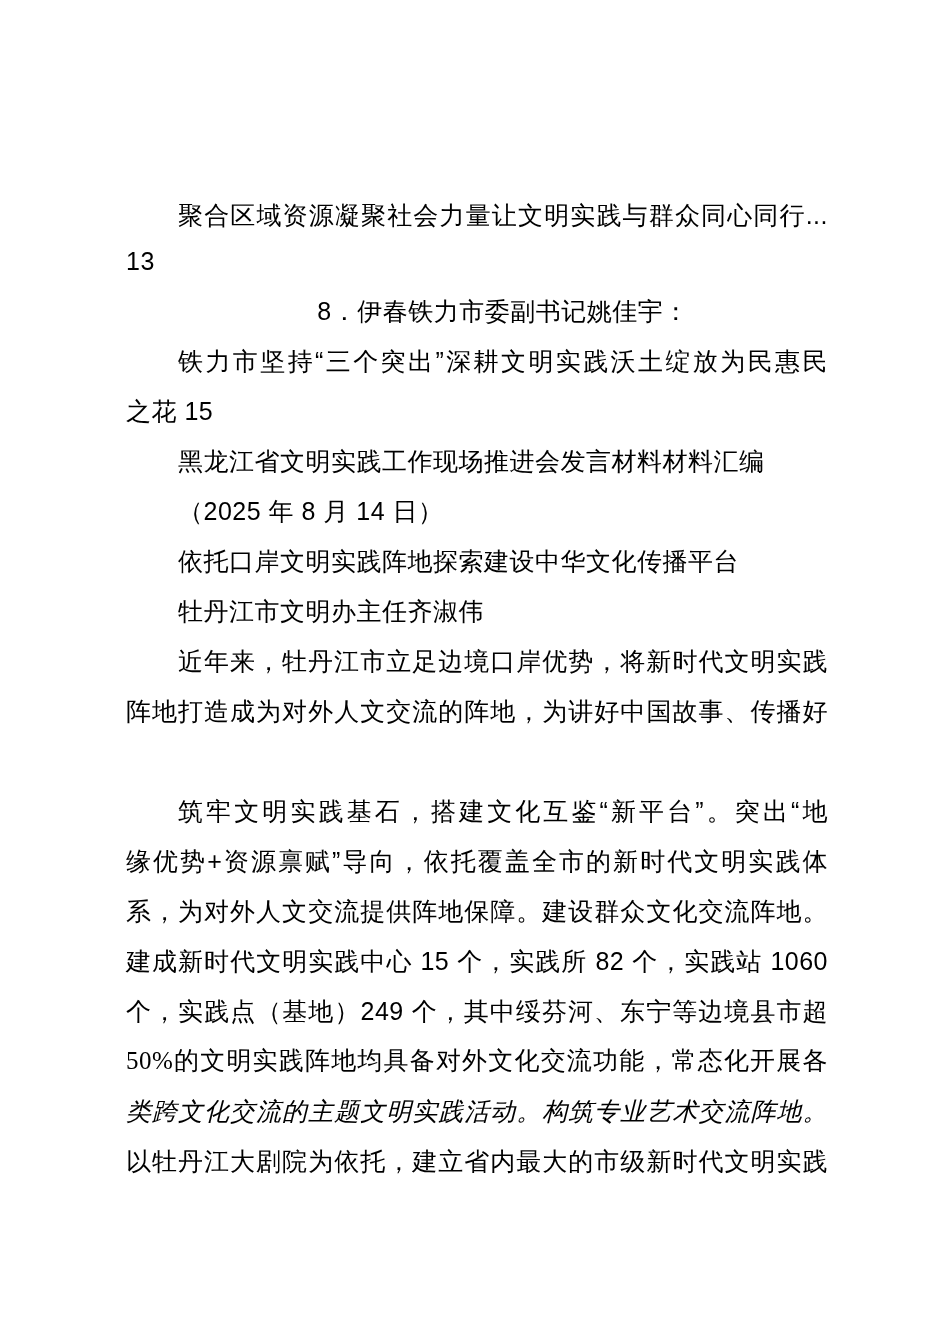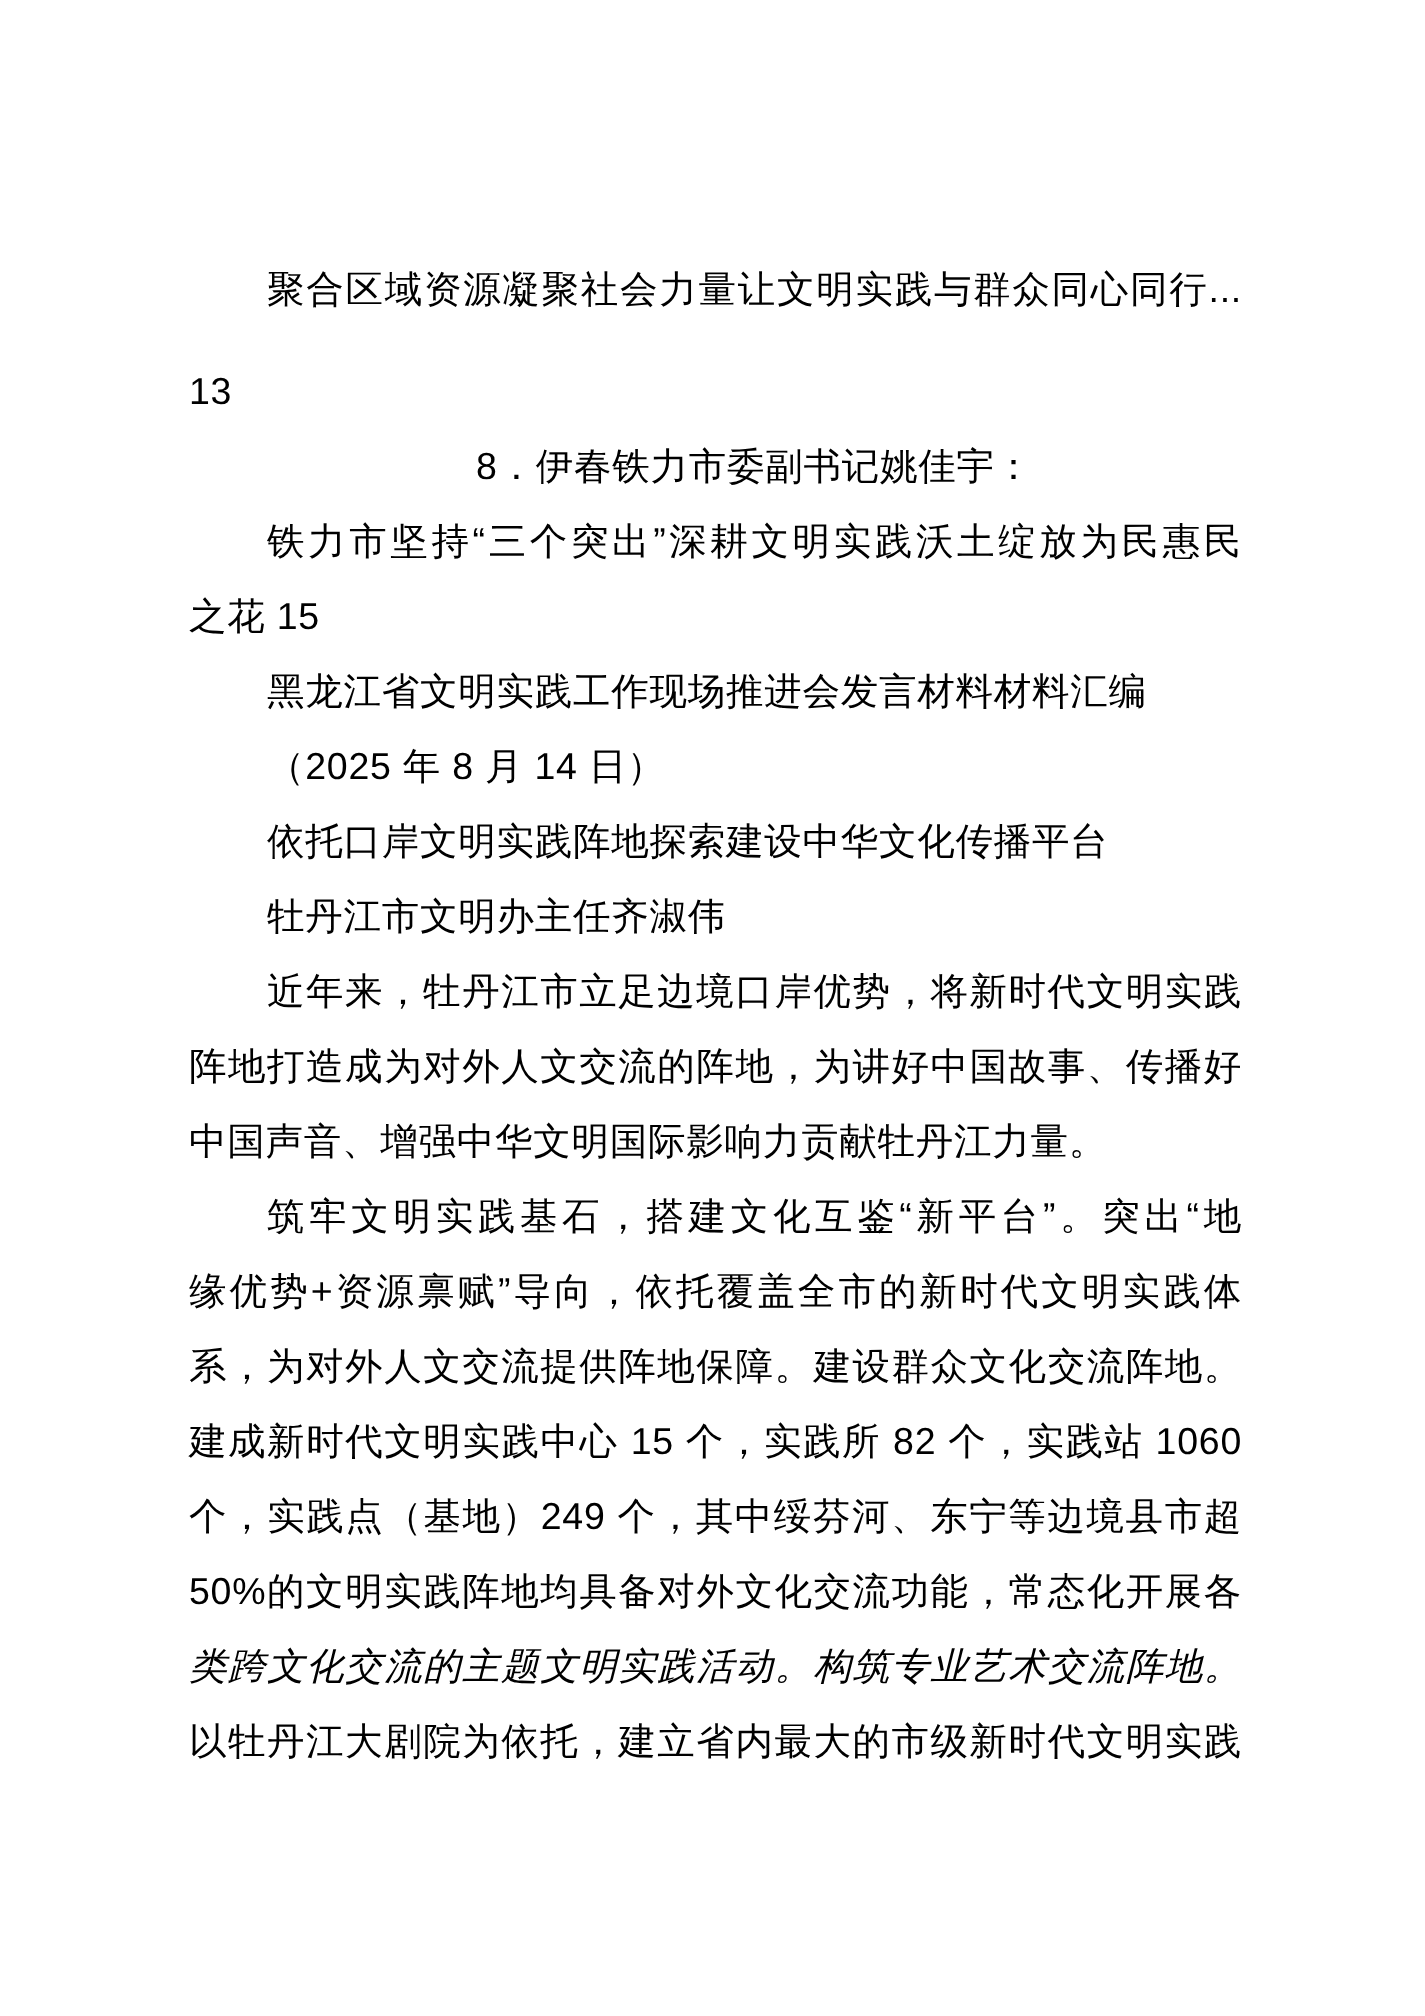--- a/index.html
+++ b/index.html
@@ -36,33 +36,32 @@
   .text-line.justify {
     white-space: normal;
     text-align: justify;
     text-align-last: justify;
   }
 </style>
 </head>
 <body>
 
 <div class="page">
-    <div class="text-line indent justify" style="top: 168px;">聚合区域资源凝聚社会力量让文明实践与群众同心同行...</div>
+    <div class="text-line indent justify" style="top: 190px;">聚合区域资源凝聚社会力量让文明实践与群众同心同行...</div>
     <div class="text-line" style="top: 236px;">13</div>
     <div class="text-line indent" style="top: 286px; text-align: center;">8．伊春铁力市委副书记姚佳宇：</div>
     <div class="text-line indent justify" style="top: 336px;">铁力市坚持“三个突出”深耕文明实践沃土绽放为民惠民</div>
     <div class="text-line" style="top: 386px;">之花 15</div>
     <div class="text-line indent" style="top: 436px;">黑龙江省文明实践工作现场推进会发言材料材料汇编</div>
     <div class="text-line indent" style="top: 486px;">（2025 年 8 月 14 日）</div>
     <div class="text-line indent" style="top: 536px;">依托口岸文明实践阵地探索建设中华文化传播平台</div>
     <div class="text-line indent" style="top: 586px;">牡丹江市文明办主任齐淑伟</div>
     <div class="text-line indent justify" style="top: 636px;">近年来，牡丹江市立足边境口岸优势，将新时代文明实践</div>
     <div class="text-line justify" style="top: 686px;">阵地打造成为对外人文交流的阵地，为讲好中国故事、传播好</div>
-    <div class="text-line" style="top: 736px;">中国声音、增强中华文明国际影响力贡献牡丹江力量。</div>
     <div class="text-line justify" style="top: 836px;">缘优势+资源禀赋”导向，依托覆盖全市的新时代文明实践体</div>
     <div class="text-line indent justify" style="top: 786px;">筑牢文明实践基石，搭建文化互鉴“新平台”。突出“地</div>
     <div class="text-line justify" style="top: 886px;">系，为对外人文交流提供阵地保障。建设群众文化交流阵地。</div>
     <div class="text-line justify" style="top: 936px;">建成新时代文明实践中心 15 个，实践所 82 个，实践站 1060</div>
     <div class="text-line justify" style="top: 986px;">个，实践点（基地）249 个，其中绥芬河、东宁等边境县市超</div>
-    <div class="text-line justify" style="top: 1036px;">50%的文明实践阵地均具备对外文化交流功能，常态化开展各</div>
+    <div class="text-line justify" style="top: 1036px; font-family: Liberation Serif, serif;">50%的文明实践阵地均具备对外文化交流功能，常态化开展各</div>
     <div class="text-line justify" style="top: 1086px; font-style: italic;">类跨文化交流的主题文明实践活动。构筑专业艺术交流阵地。</div>
     <div class="text-line justify" style="top: 1136px;">以牡丹江大剧院为依托，建立省内最大的市级新时代文明实践</div>
   </div>
 
 </body></html>

